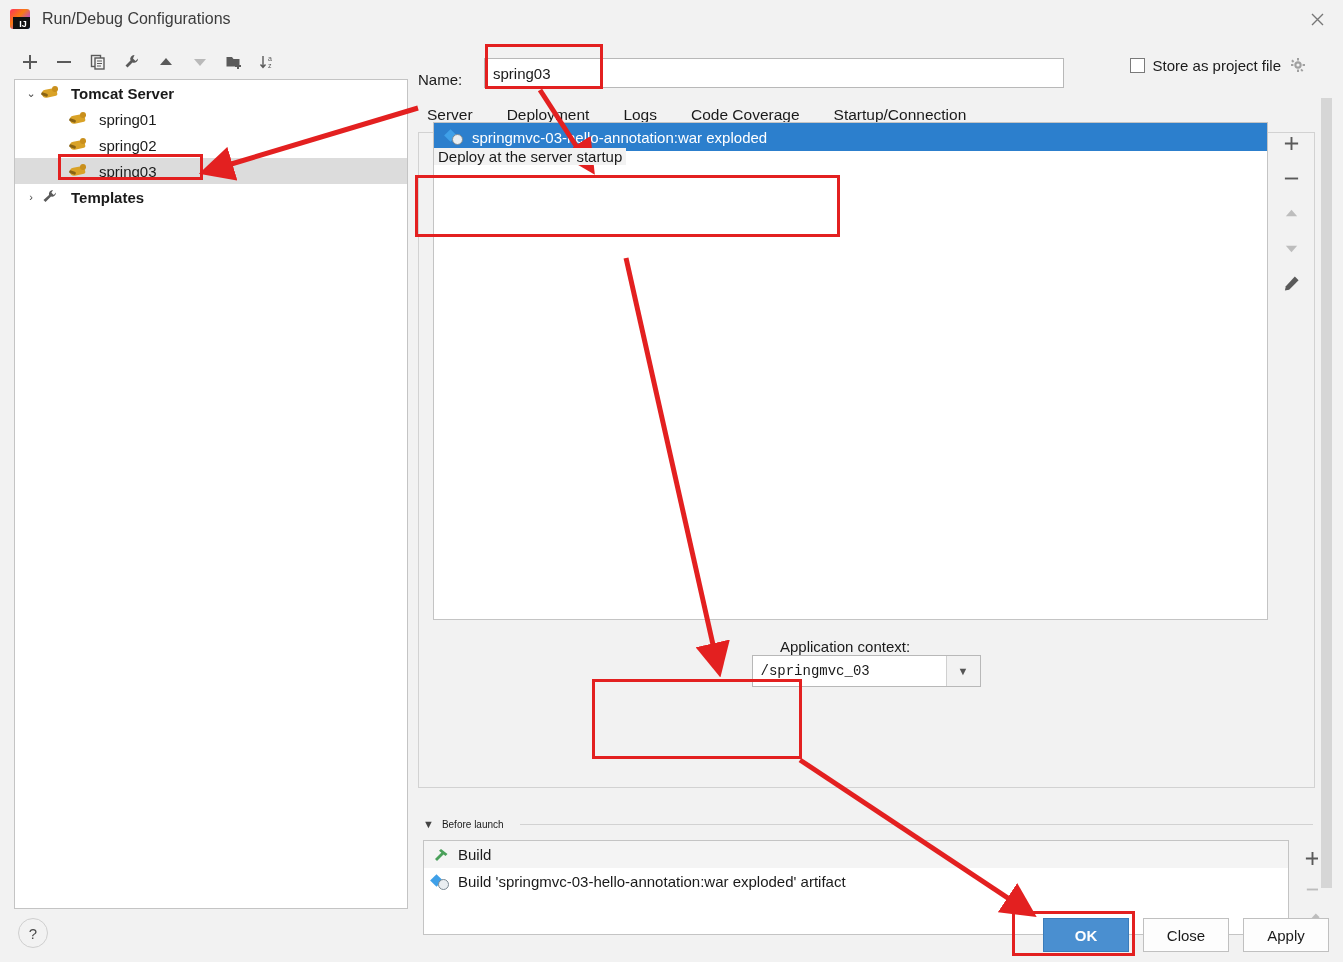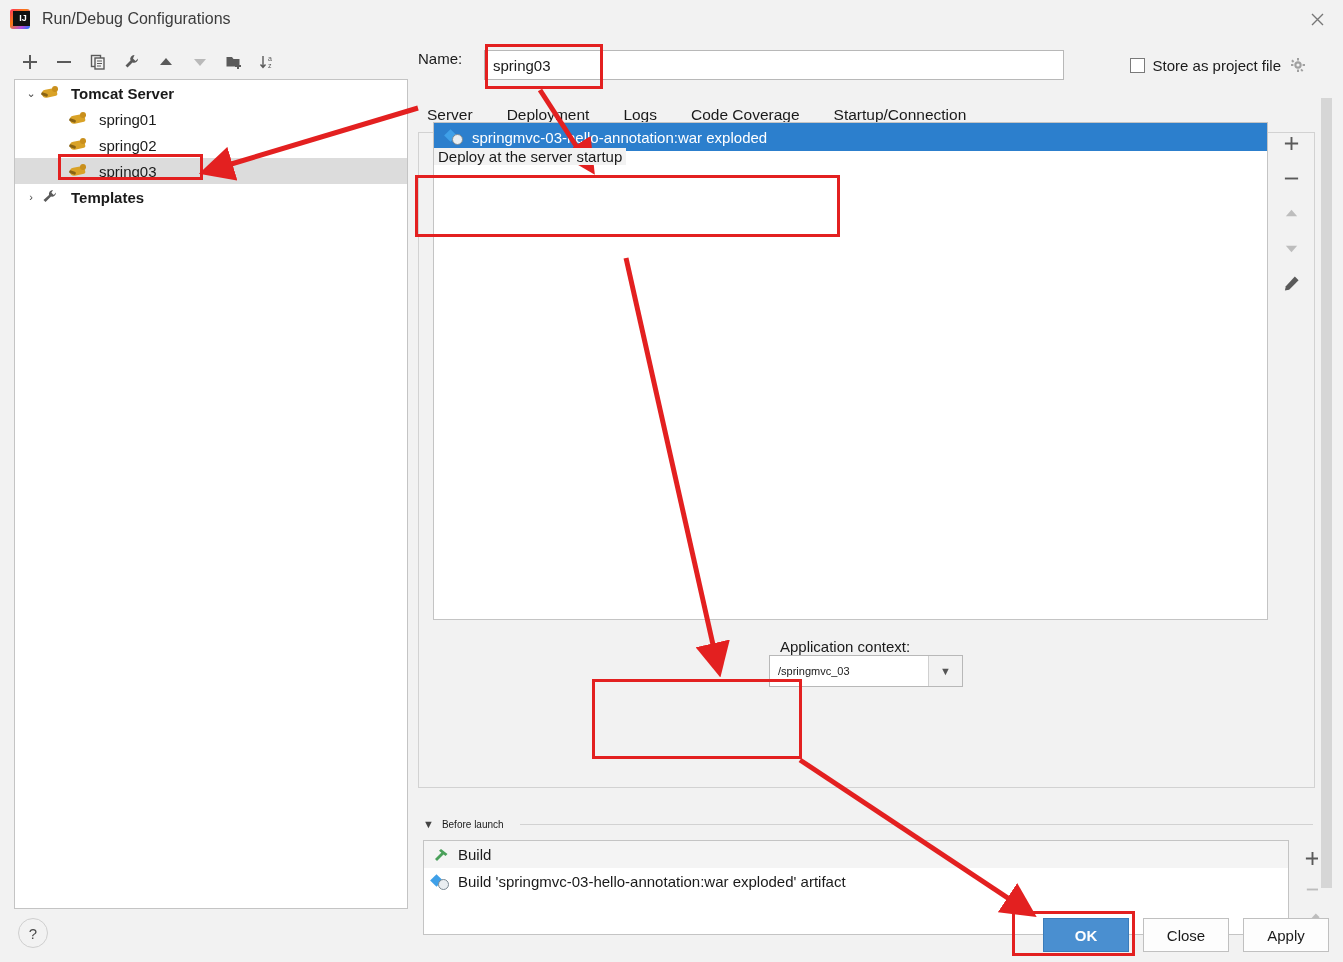--- a/index.html
+++ b/index.html
@@ -23,21 +23,21 @@
     background: #f2f2f2;
     display: flex; align-items: center;
   }
   .titlebar .appicon {
     margin-left: 10px; width: 20px; height: 20px;
     border-radius: 3px;
     position: relative; overflow: hidden;
     background: linear-gradient(135deg,#fe315d 0%, #f97a12 40%, #b24ae0 75%, #087cfa 100%);
   }
   .titlebar .appicon .ij {
-    position: absolute; left: 3px; top: 2px; width: 20px; height: 15px;
+    position: absolute; left: 3px; top: 8px; width: 20px; height: 15px;
     background: #111;
     color: #fff; font-size: 9px; line-height: 15px; text-align: center;
     font-family: "Liberation Sans", sans-serif; font-weight: bold;
   }
   .titlebar .title {
     margin-left: 12px; font-size: 16px; color: #3c3c3c;
   }
   .closebtn {
     position: absolute; right: 0; top: 0; width: 52px; height: 38px;
     display: flex; align-items: center; justify-content: center;
@@ -97,21 +97,21 @@
   .wrench-icon {
     flex: 0 0 18px; width: 18px; height: 16px; position: relative;
   }
 
   
   .rightpane {
     position: absolute; left: 418px; top: 40px; width: 925px; height: 870px;
   }
   .namerow {
     position: absolute; left: 0; top: 10px; width: 925px; height: 38px;
-    display: flex; align-items: flex-start;
+    display: flex; align-items: flex-end;
   }
   .namelabel { font-size: 15px; color: #1a1a1a; width: 66px; }
   .nameinput {
     width: 580px; height: 30px;
     border: 1px solid #b8b8b8; background: #fff;
     font-size: 15px; padding: 0 8px; color: #1a1a1a;
     font-family: "Liberation Sans", sans-serif;
     outline: none;
   }
   .storebox {
@@ -182,22 +182,22 @@
     position: absolute; left: 15px; top: 598px; width: 866px; height: 34px;
     display: flex; align-items: center; flex-direction: column;
   }
   .appctxlabel { font-size: 15px; width: 172px; color: #1a1a1a; }
   .appctxfield {
     flex: 1; height: 32px; border: 1px solid #b8b8b8; background: #fff;
     display: flex; align-items: center;
   }
   .appctxfield input {
     flex: 1; border: none; outline: none; height: 30px;
-    font-size: 11px; padding: 0 8px; color: #1a1a1a;
-    font-family: Liberation Sans, sans-serif; background: transparent;
+    font-size: 14px; padding: 0 8px; color: #1a1a1a;
+    font-family: Liberation Mono, monospace; background: transparent;
   }
   .appctxarrow {
     width: 34px; height: 30px; border-left: 1px solid #d0d0d0;
     background: #f2f2f2;
     display: flex; align-items: center; justify-content: center;
     color: #555; font-size: 11px;
   }
 
   
   .beforelaunch-hdr {

